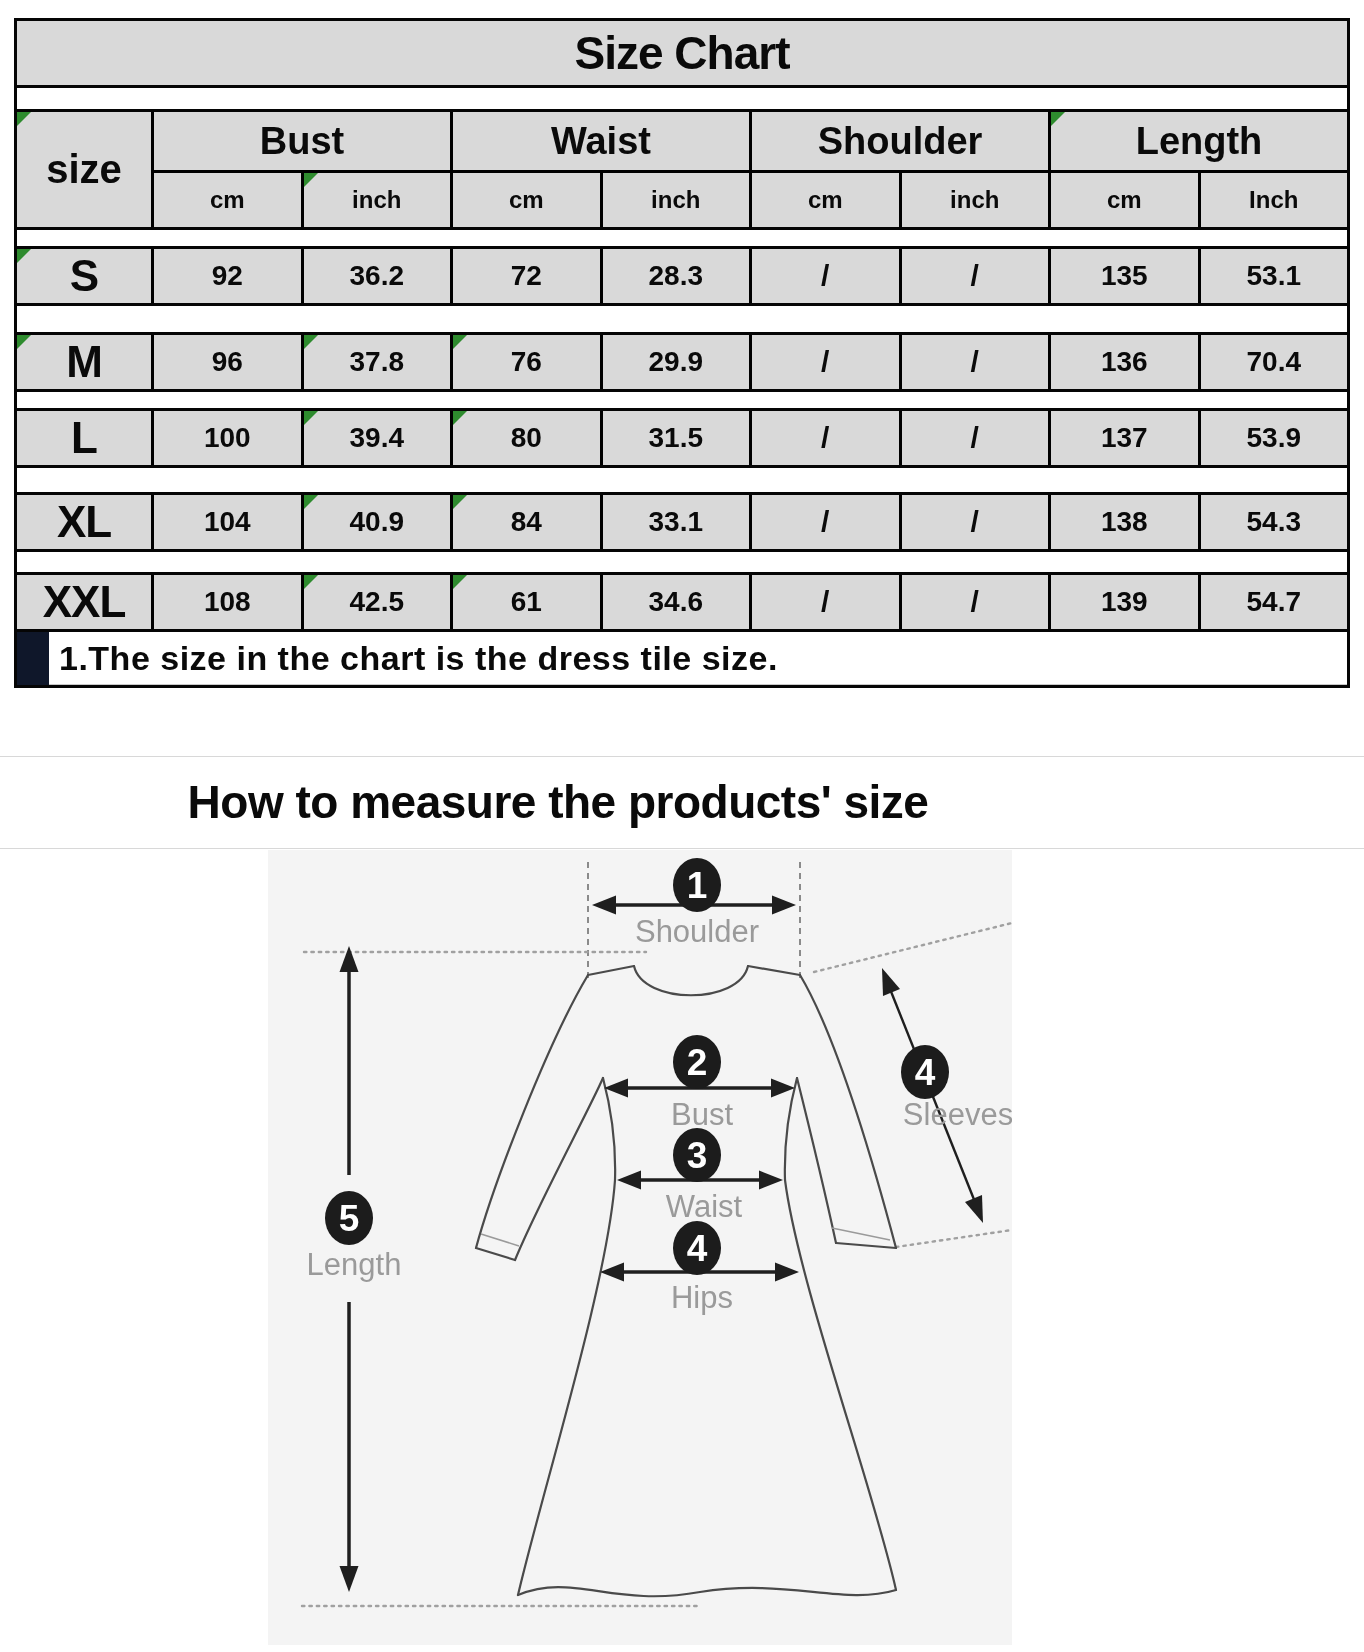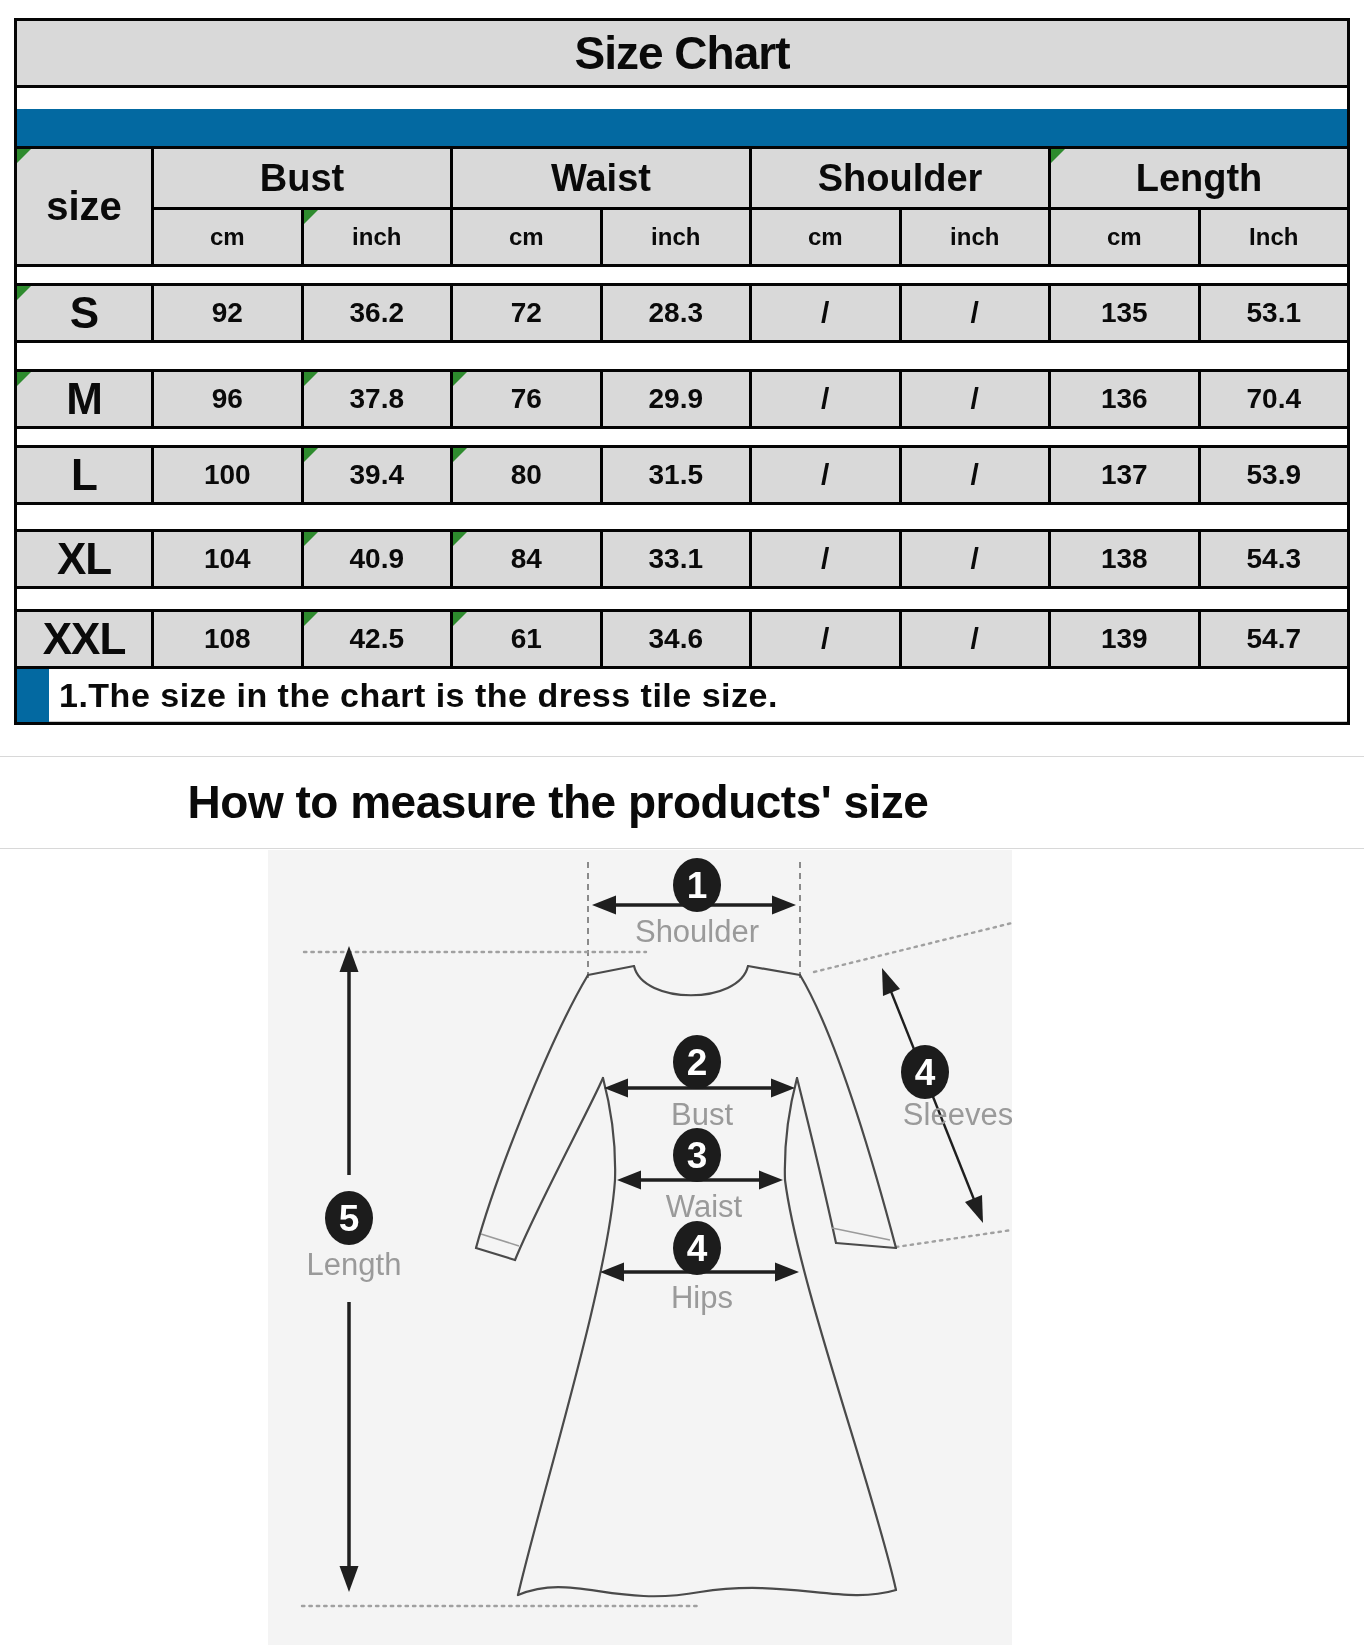--- a/index.html
+++ b/index.html
@@ -1,29 +1,29 @@
 <!DOCTYPE html>
 <html><head>
 <meta charset="utf-8">
 <style>
   html,body{margin:0;padding:0;background:#ffffff;}
   .page{position:relative;width:1364px;height:1652px;background:#ffffff;overflow:hidden;
         font-family:"Liberation Sans",sans-serif;color:#0a0a0a;}
 
   
-  .table-wrap{position:absolute;left:14px;top:18px;width:1330px;border:3px solid #050505;background:#0369a1;}
+  .table-wrap{position:absolute;left:14px;top:18px;width:1330px;border:3px solid #050505;background:#0f172a;}
   .title-row{height:64px;background:#d9d9d9;border-bottom:3px solid #050505;
              display:flex;align-items:center;justify-content:center;}
   .title-row span{font-size:46px;font-weight:700;letter-spacing:-1px;}
   .gap{background:#ffffff;}
   .block{background:#000000;border-top:3px solid #050505;border-bottom:3px solid #050505;
          display:grid;grid-template-columns:134px repeat(8,1fr);grid-gap:3px;}
   .cell{background:#d9d9d9;display:flex;align-items:center;justify-content:center;
         position:relative;font-weight:700;}
-  .header-block{grid-template-rows:58px 54px;margin-top:37px;}
+  .header-block{grid-template-rows:58px 54px;}
   .size-cell{grid-row:span 2;font-size:40px;}
   .group-cell{grid-column:span 2;font-size:38px;}
   .sub-cell{font-size:24px;}
   .data-block .cell{height:54px;}
   .rowhead{font-size:44px;letter-spacing:-1px;}
   .val{font-size:28px;}
   .slash{font-size:30px;font-weight:700;}
   .tri{position:absolute;top:0;left:0;width:0;height:0;
        border-top:14px solid #2e8b2e;border-right:14px solid transparent;}
   .note-row{background:#ffffff;display:flex;align-items:center;padding-left:10px;

